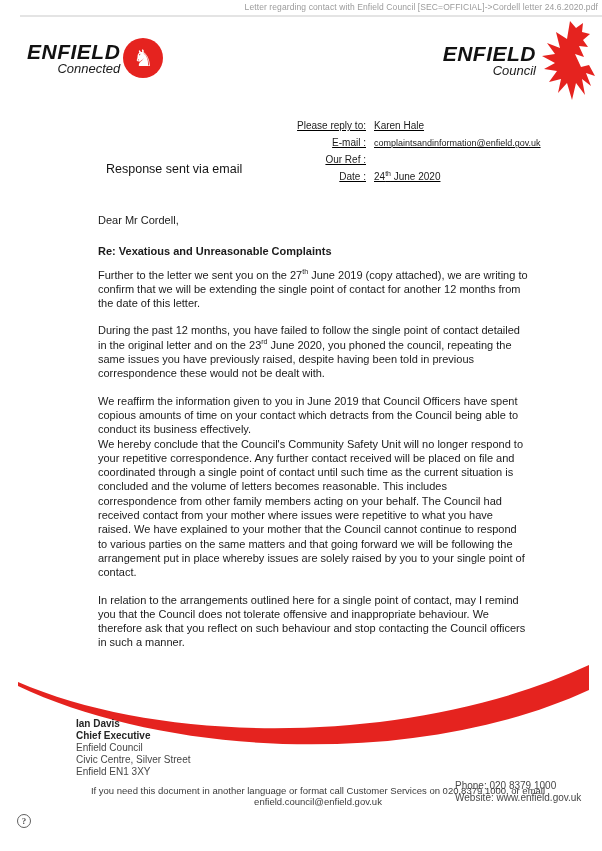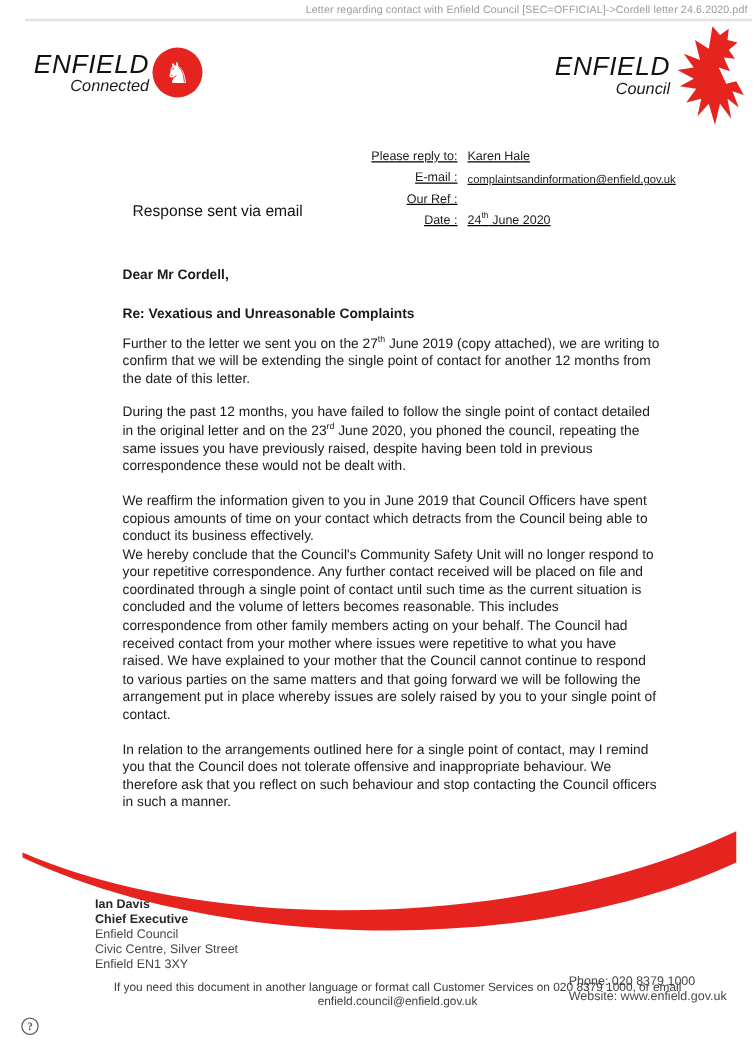--- a/index.html
+++ b/index.html
@@ -34,21 +34,21 @@
   .logo-connected {
     position: absolute;
     top: 38px;
     left: 27px;
     display: flex;
     align-items: flex-start;
   }
   .logo-text-col { margin-top: 4px; }
   .logo-title {
     font-size: 21px;
-    font-weight: 400;
+    font-weight: 700;
     font-style: italic;
     color: #121212;
     letter-spacing: 0.5px;
     line-height: 20px;
   }
   .logo-subtitle {
     font-size: 13px;
     font-style: italic;
     color: #1a1a1a;
     text-align: right;
@@ -113,21 +113,21 @@
   
   .letter-body {
     position: absolute;
     top: 213px;
     left: 98px;
     width: 430px;
     font-size: 11px;
     line-height: 14.3px;
     color: #1b1b1b;
   }
-  .salutation { margin-bottom: 17px; font-weight: bold; }
+  .salutation { margin-bottom: 17px; }
   .subject { font-weight: 700; margin-bottom: 9px; }
   .para { margin-bottom: 13px; }
   .para.tight { margin-bottom: 0; }
   sup { font-size: 7px; vertical-align: super; line-height: 0; }
   
   .swoosh-svg { position: absolute; top: 650px; left: 0; }
   
   .signature-block {
     position: absolute;
     top: 718px;

